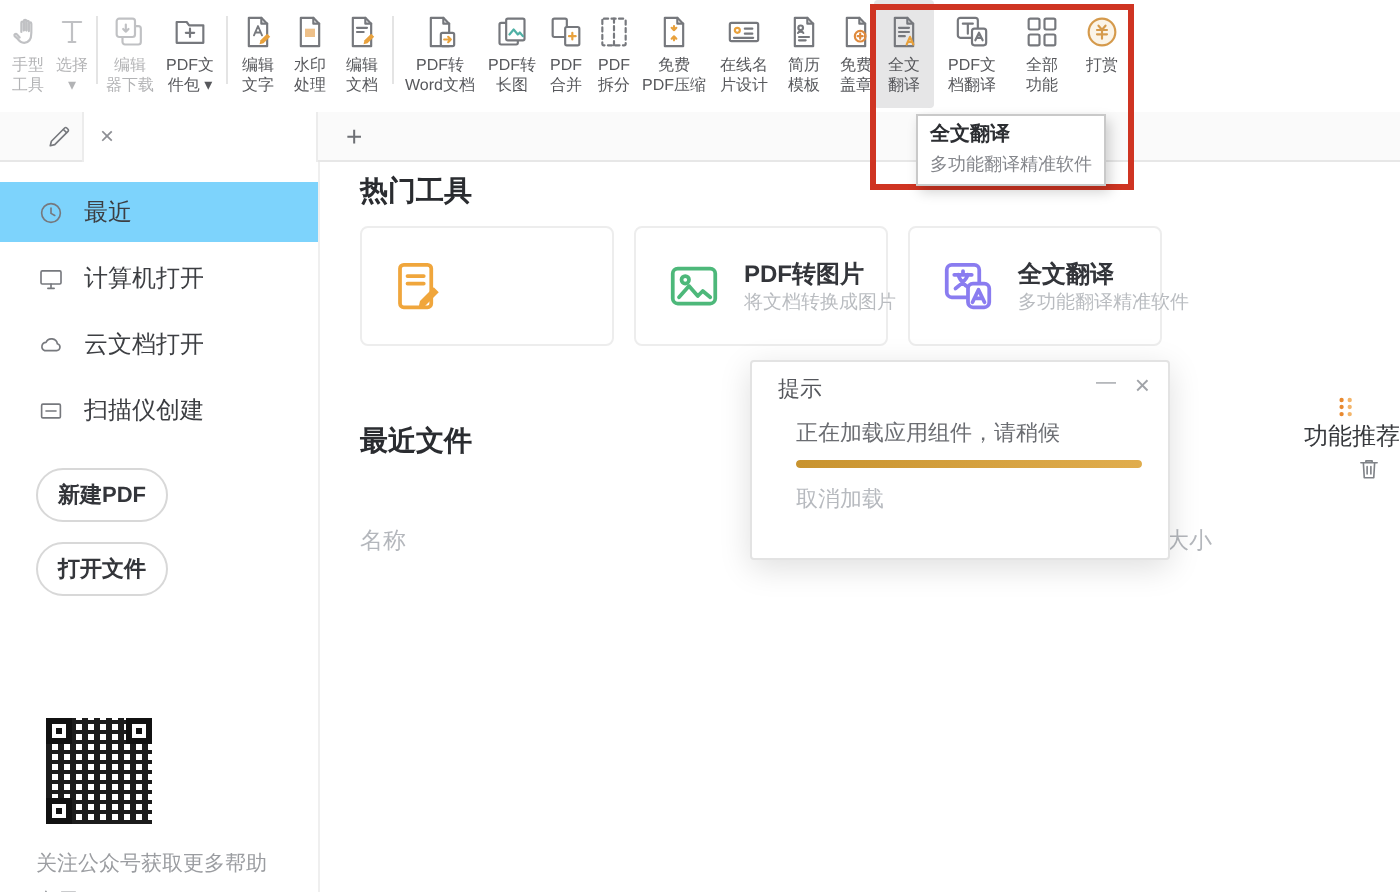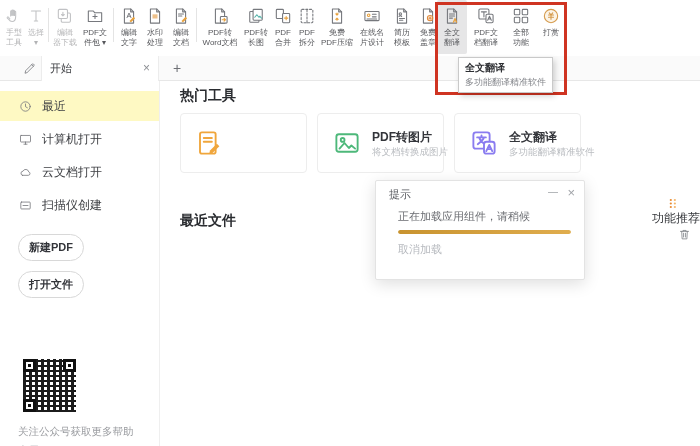--- a/index.html
+++ b/index.html
@@ -27,21 +27,21 @@
   .tab-pencil { width:15px; height:15px; margin-left:22px; }
   .tab { height:25px; width:118px; margin-left:4px; background:#fff; border-left:1px solid #ececec; border-right:1px solid #ececec; display:flex; align-items:center; padding:0 8px; }
   .tab-label { font-size:11px; color:#3a3c40; flex:1; }
   .tab-close { font-size:12px; color:#8d8f94; cursor:pointer; line-height:1; }
   .tab-new { font-size:14px; color:#6e7075; margin-left:14px; cursor:pointer; line-height:1; }
 
   
   .content { display:flex; height:365px; }
   .sidebar { width:160px; border-right:1px solid #efefef; padding-top:10px; flex:none; }
   .sb-item { display:flex; align-items:center; height:30px; margin-bottom:3px; padding-left:18px; cursor:pointer; }
-  .sb-item.active { background:#fef9c3;align-items:center; }
+  .sb-item.active { background:#7dd3fc;align-items:center; }
   .sb-item .ic { width:15px; height:15px; margin-right:9px; }
   .sb-item .sb-label { font-size:12px; color:#3c3e42; }
   .sb-buttons { margin-top:14px; }
   .sb-btn { display:block; width:66px; height:27px; margin:0 0 10px 18px; border:1px solid #d8d8d8; border-radius:14px; background:#fff; font-size:11px; font-weight:bold; color:#33353a; cursor:pointer; font-family:inherit; }
   .qr-block { margin-top:61px; }
   .qr { position:relative; width:53px; height:53px; margin-left:23px;
         background-image:
           repeating-linear-gradient(0deg,#1c1c1c 0 2px,transparent 2px 5px),
           repeating-linear-gradient(90deg,#1c1c1c 0 3px,#fff 3px 6px);
   }
@@ -306,21 +306,20 @@
   </div>
 
   <div class="tabbar">
     <span class="tab-pencil">
         <svg viewBox="0 0 24 24" fill="none" stroke="#76787d" stroke-width="1.3" stroke-linecap="round" stroke-linejoin="round">
           <path d="M5 19l.9-3.6L16.5 4.8a1.2 1.2 0 011.7 0l1 1a1.2 1.2 0 010 1.7L8.6 18.1z"></path>
           <path d="M15.5 6l2.5 2.5"></path>
         </svg>
       </span>
     <div class="tab">
-      <span class="tab-label">开始</span>
       <span class="tab-close">×</span>
     </div>
     <span class="tab-new">+</span>
   </div>
 
   <div class="content">
 
     <div class="sidebar">
       <div class="sb-item active">
         <span class="ic">
@@ -428,20 +427,24 @@
             </span>
           <span class="rec-label">功能推荐</span>
           <span class="trash">
               <svg viewBox="0 0 24 24" fill="none" stroke="#7f8287" stroke-width="1.3" stroke-linecap="round" stroke-linejoin="round">
                 <path d="M5.5 7h13M9.5 7V5.5h5V7M7.5 7l.7 12h7.6l.7-12M10.5 10v6M13.5 10v6"></path>
               </svg>
             </span>
         </div>
       </div>
 
+      <div class="cols">
+        <span class="col-name">名称</span>
+        <span class="col-size">大小</span>
+      </div>
     </div>
   </div>
 
   <div class="dialog">
     <div class="dlg-title">提示</div>
     <div class="dlg-min">—</div>
     <div class="dlg-close">×</div>
     <div class="dlg-msg">正在加载应用组件，请稍候</div>
     <div class="dlg-bar">
       <div class="dlg-bar-fill" style="width: 100%;"></div>

